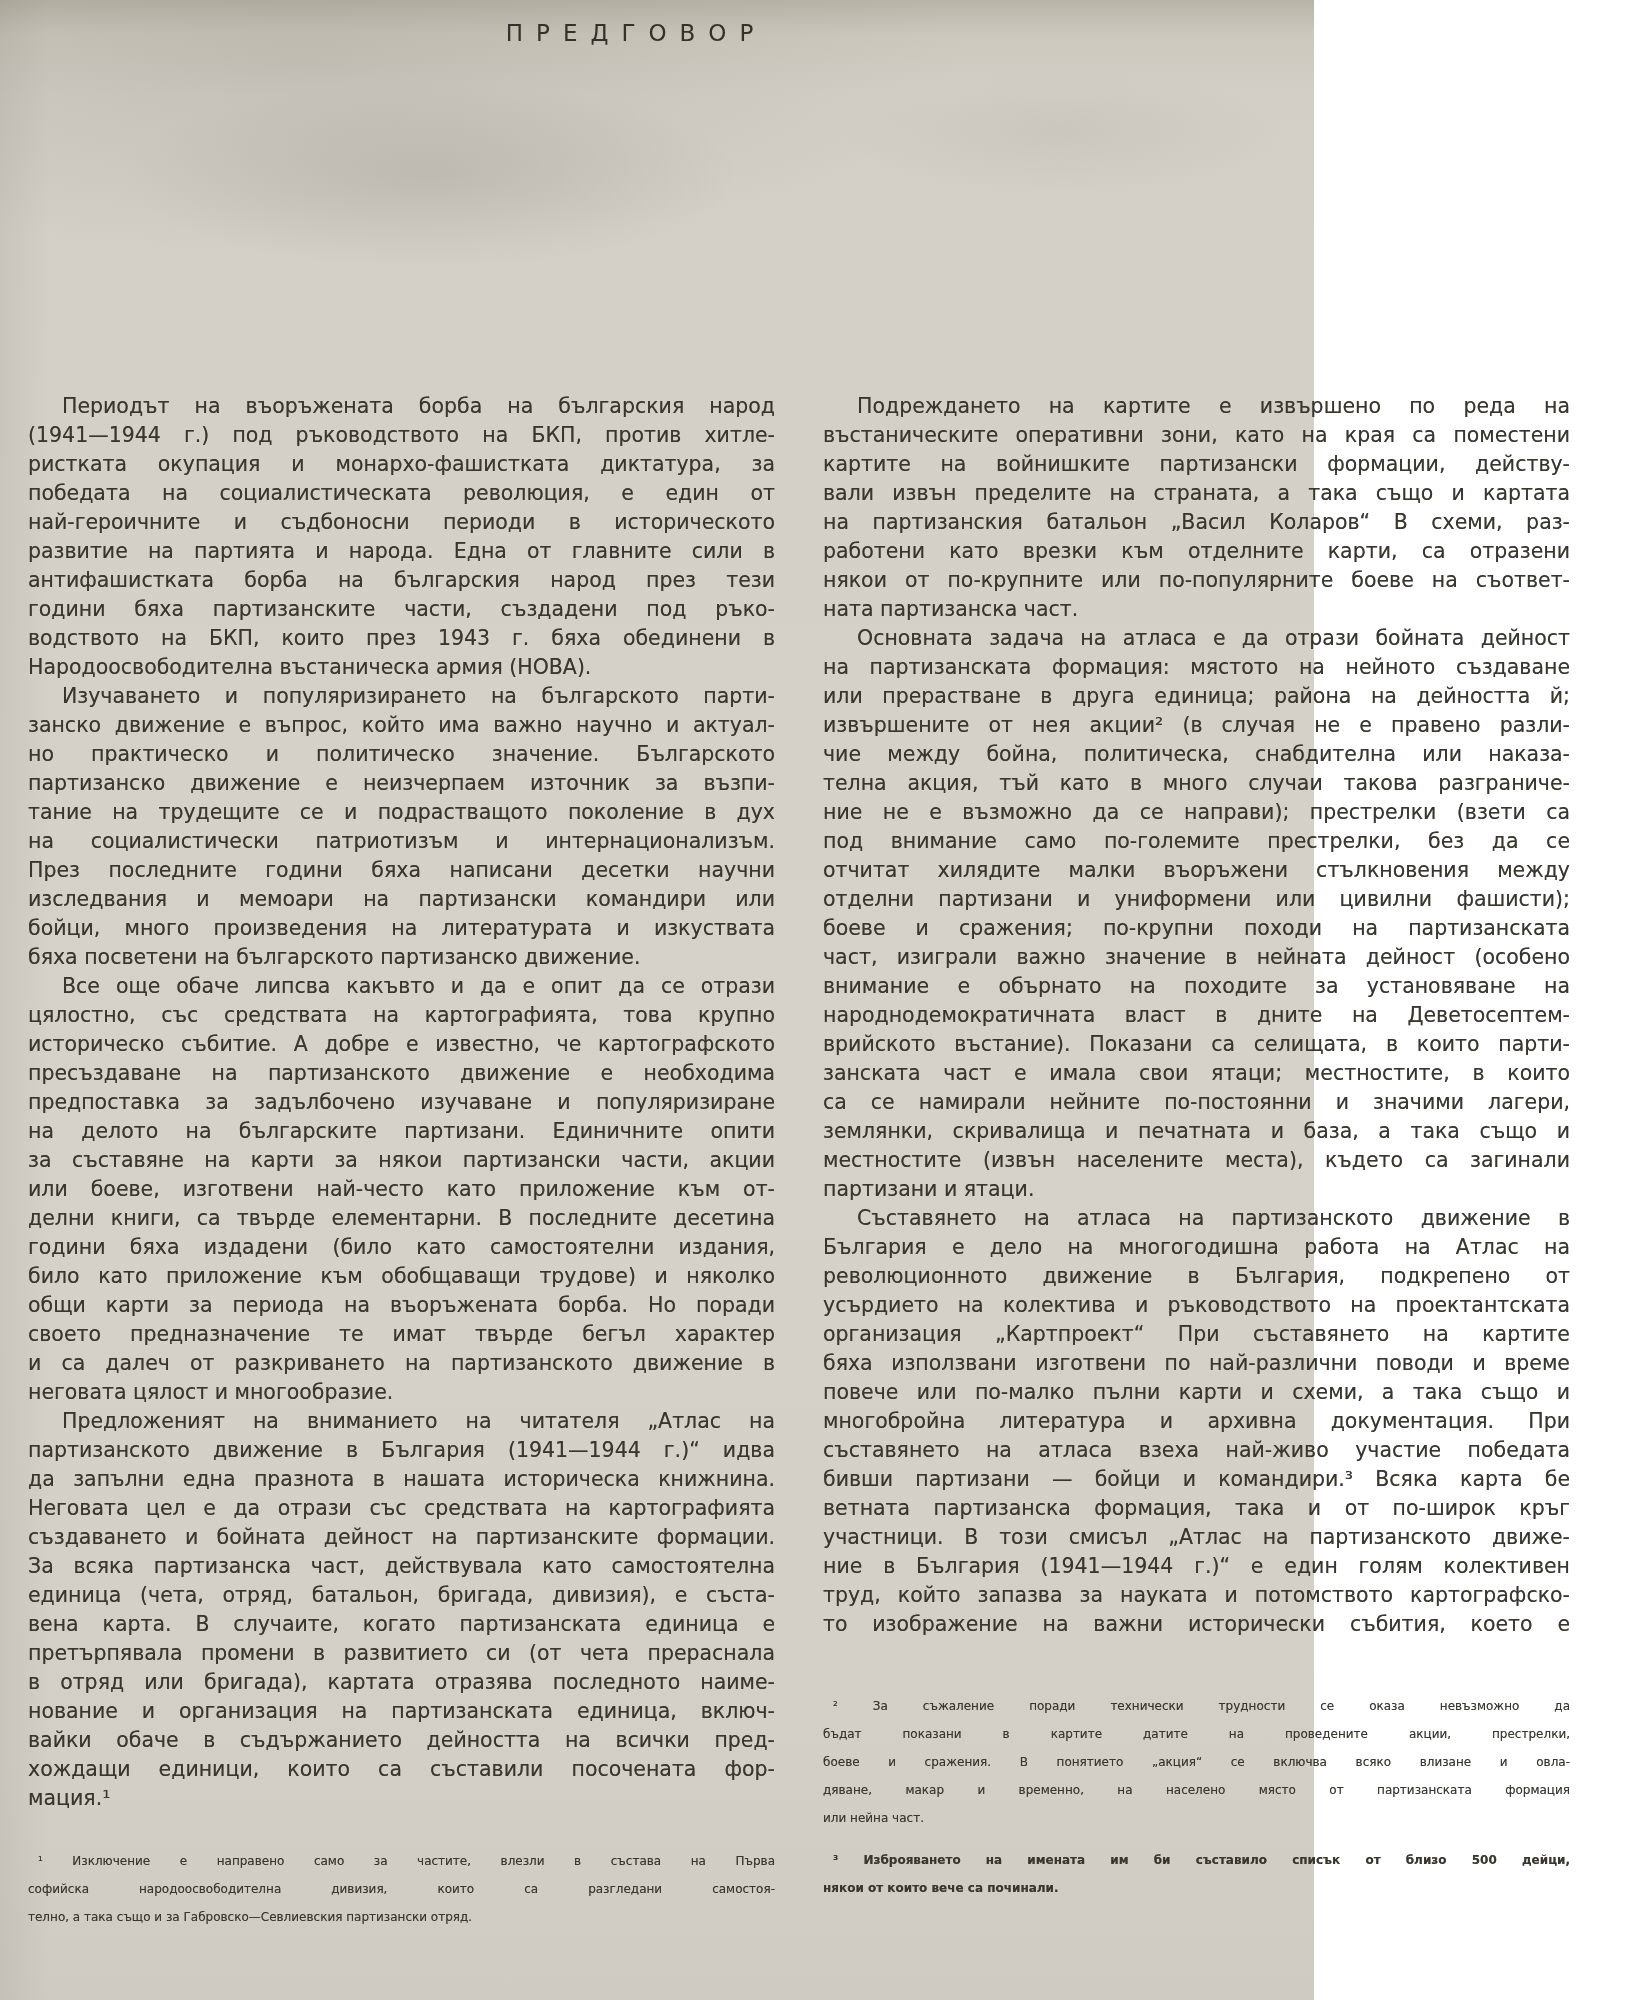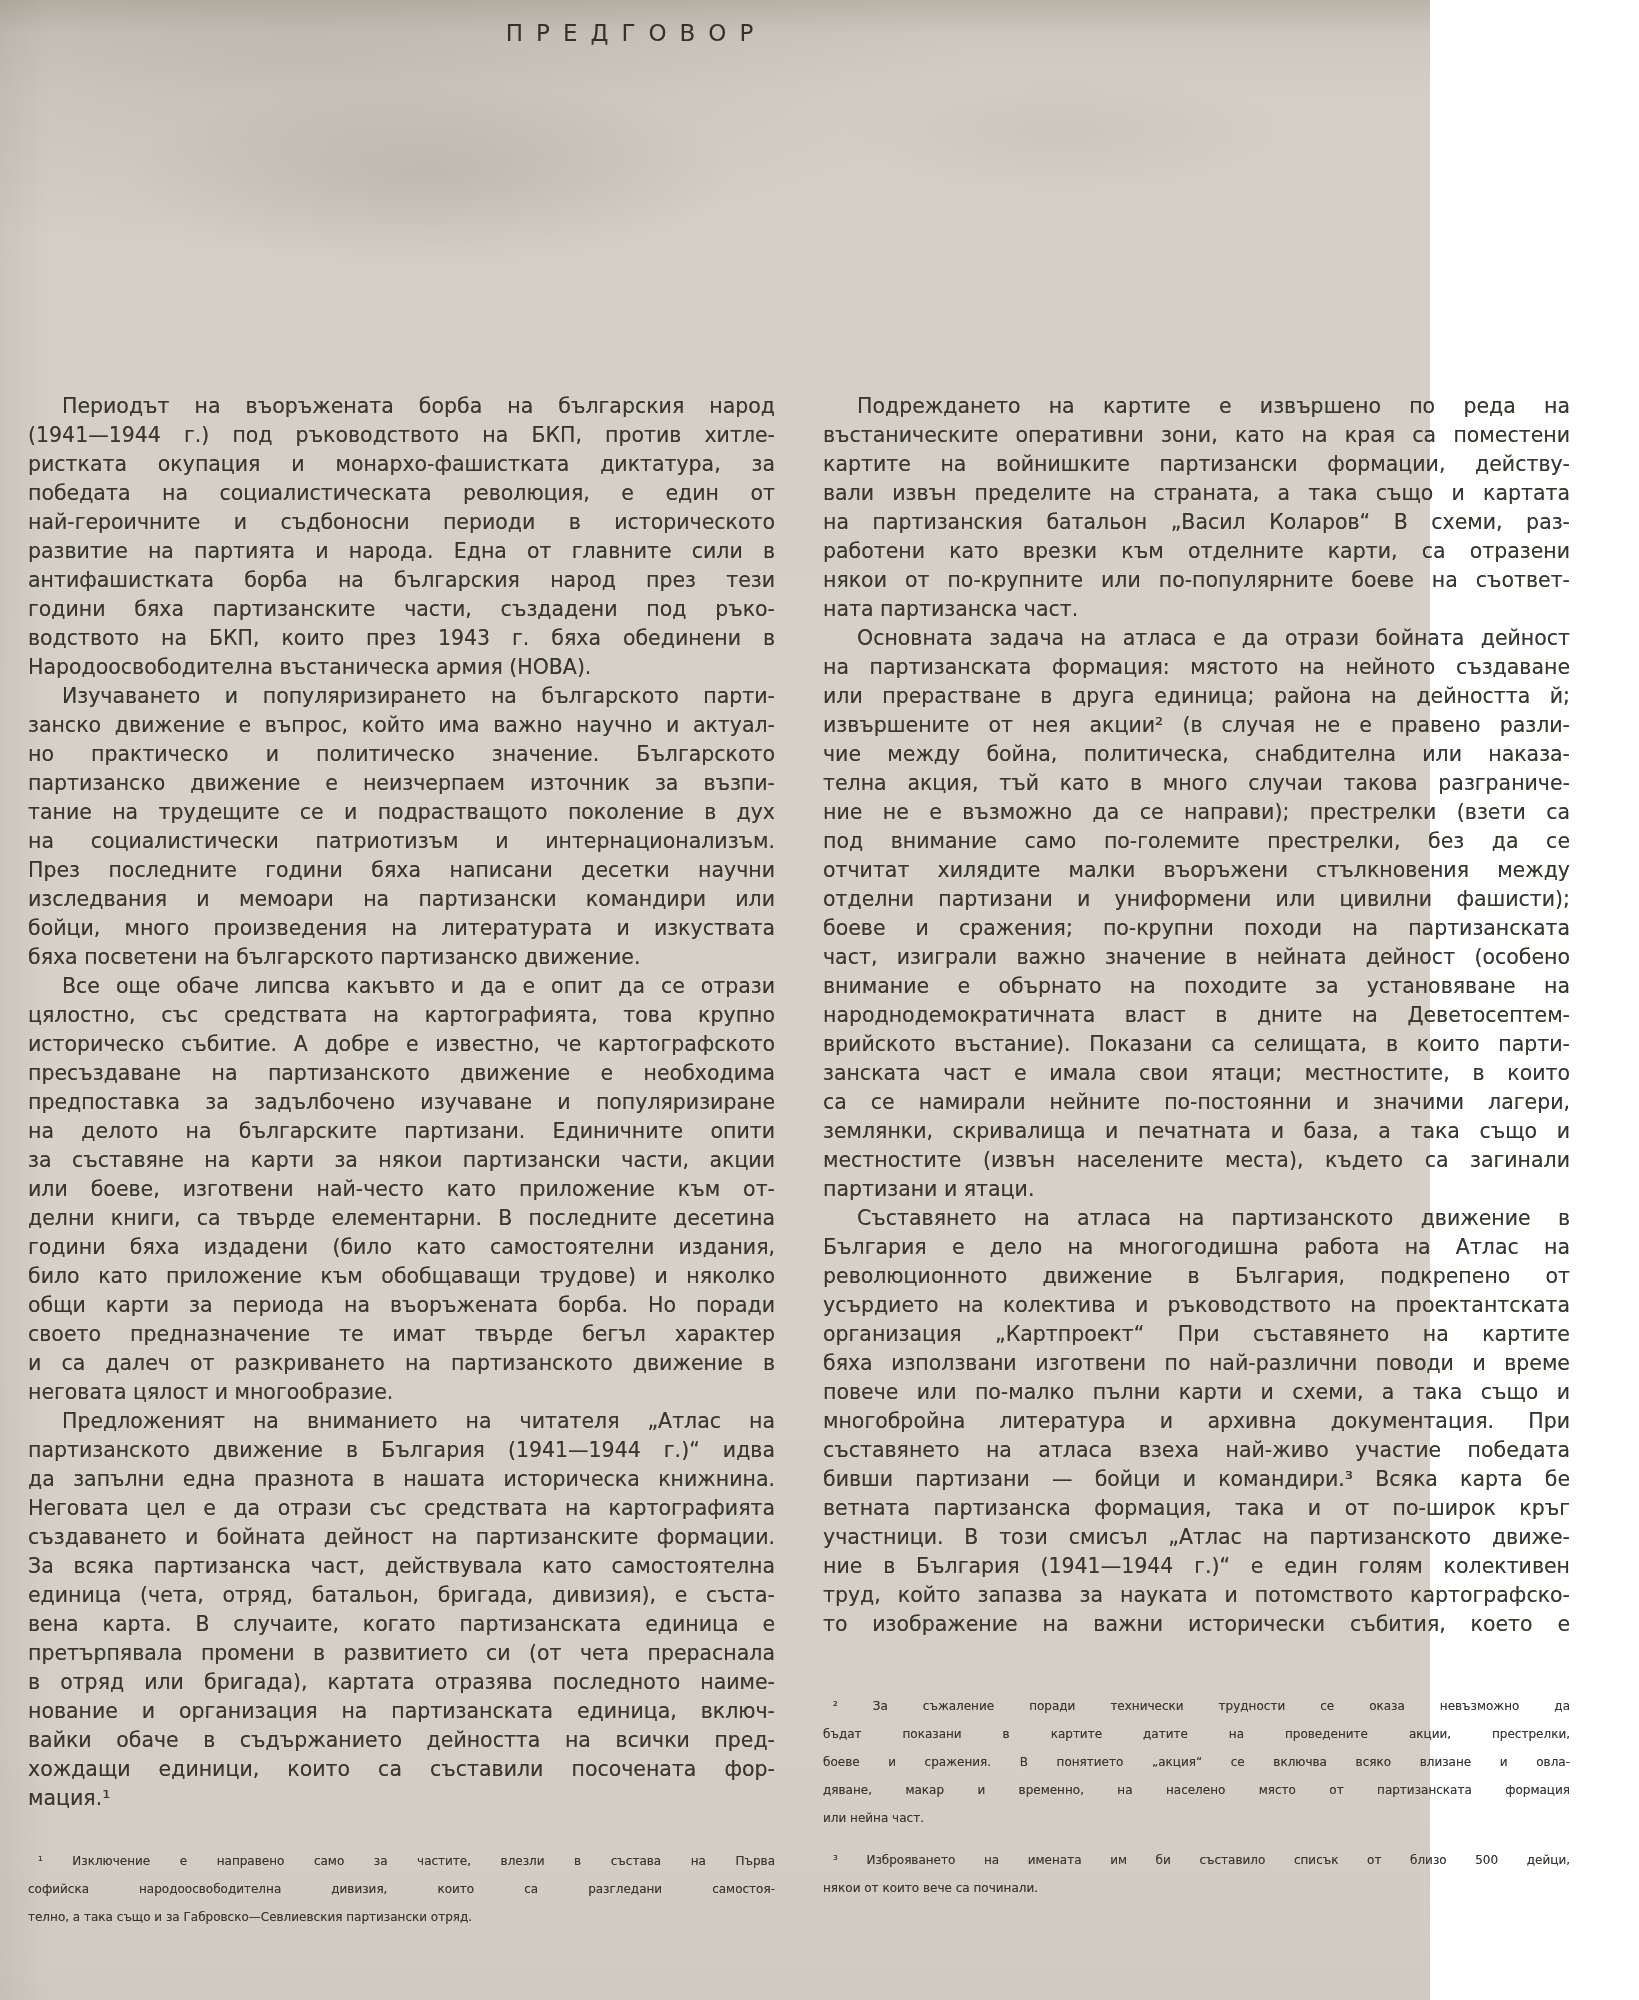--- a/index.html
+++ b/index.html
@@ -3,21 +3,21 @@
 <meta charset="utf-8">
 <style>
   html,body{margin:0;padding:0;}
   body{
     width:1639px;height:2000px;
     font-family:"DejaVu Sans",sans-serif;
     color:#39362e;
     overflow:hidden;
   }
   .page{
-    position:relative;width:1430px;height:2000px;
+    position:relative;width:1314px;height:2000px;
     background:
       radial-gradient(ellipse 430px 130px at 430px 175px, rgba(70,64,52,0.11), rgba(70,64,52,0) 72%),
       radial-gradient(ellipse 320px 90px at 1060px 130px, rgba(70,64,52,0.06), rgba(70,64,52,0) 70%),
       radial-gradient(ellipse 900px 260px at 300px 60px, rgba(60,55,45,0.10), rgba(60,55,45,0) 75%),
       linear-gradient(90deg, rgba(60,55,45,0.07) 0px, rgba(60,55,45,0) 50px),
       linear-gradient(180deg,#b9b4a8 0px,#ccc8be 34px,#d3cfc6 95px,#d6d2c9 55%,#d3cfc6 88%,#cfcbc2 100%);
   }
   .title{
     position:absolute;top:20px;left:636px;transform:translateX(-50%);
     font-size:23px;font-weight:500;letter-spacing:13px;
@@ -32,21 +32,21 @@
     font-size:20.5px;line-height:29px;height:29px;
     text-align:justify;text-align-last:justify;
     overflow:hidden;
     text-shadow:0 0 0.5px rgba(57,54,46,0.55);
   }
   .para .line:first-child{text-indent:34px;}
   .para .line:last-child{text-align-last:left;}
   .para.jlast .line:last-child{text-align-last:justify;}
   .footnotes{margin-top:34px;}
   .column.right .footnotes{margin-top:53px;}
-  .footnote + .footnote{margin-top:14px;}
+  .footnote + .footnote{margin-top:14px;font-weight:bold;}
   .fline{
     font-size:12px;line-height:28px;height:28px;
     text-align:justify;text-align-last:justify;
     overflow:hidden;
     text-shadow:0 0 0.4px rgba(57,54,46,0.5);
   }
   .footnote .fline:first-child{text-indent:10px;}
   .footnote .fline:last-child{text-align-last:left;}
 </style>
 </head>

